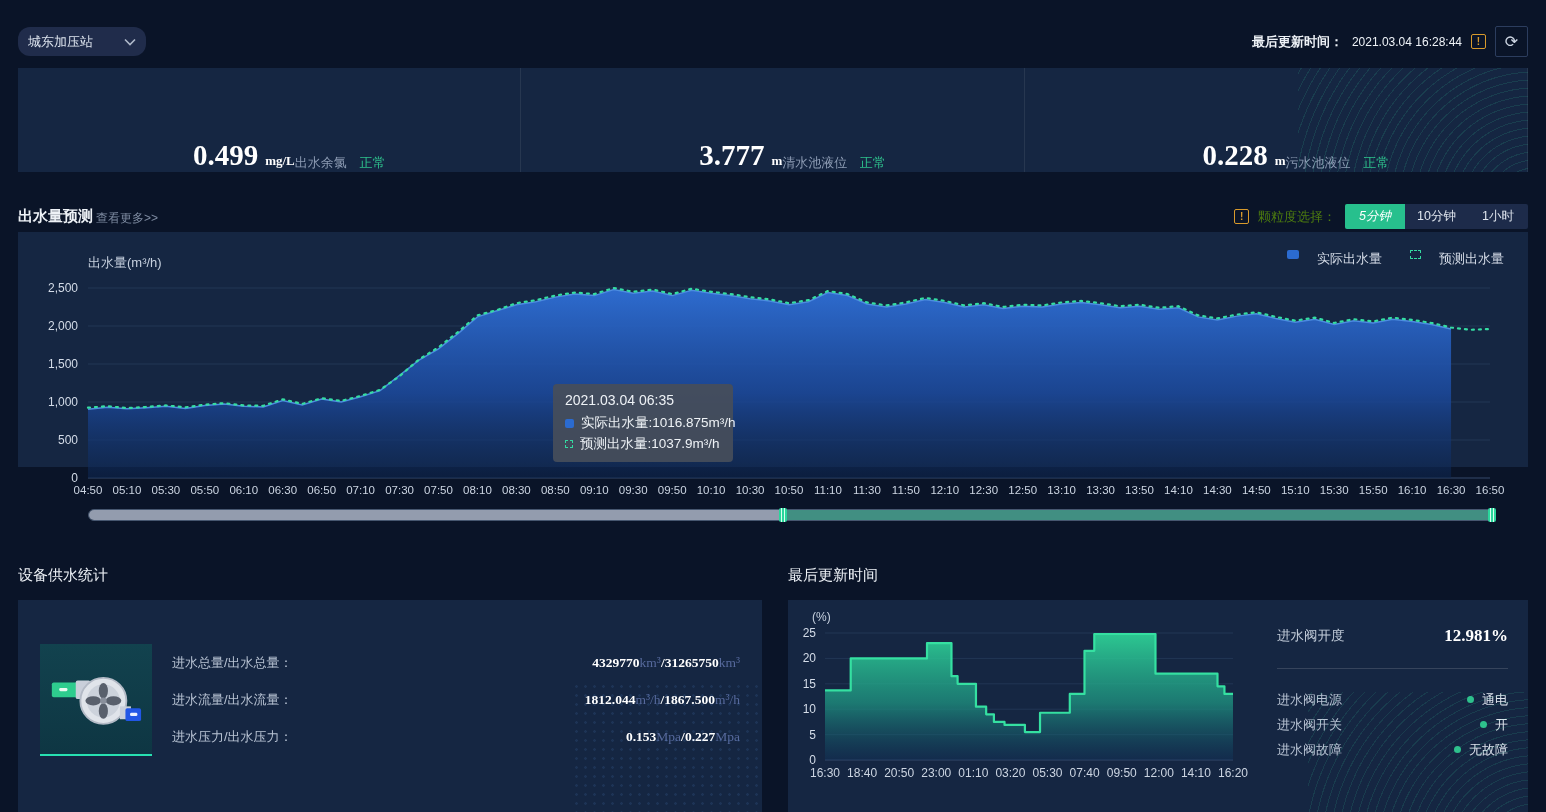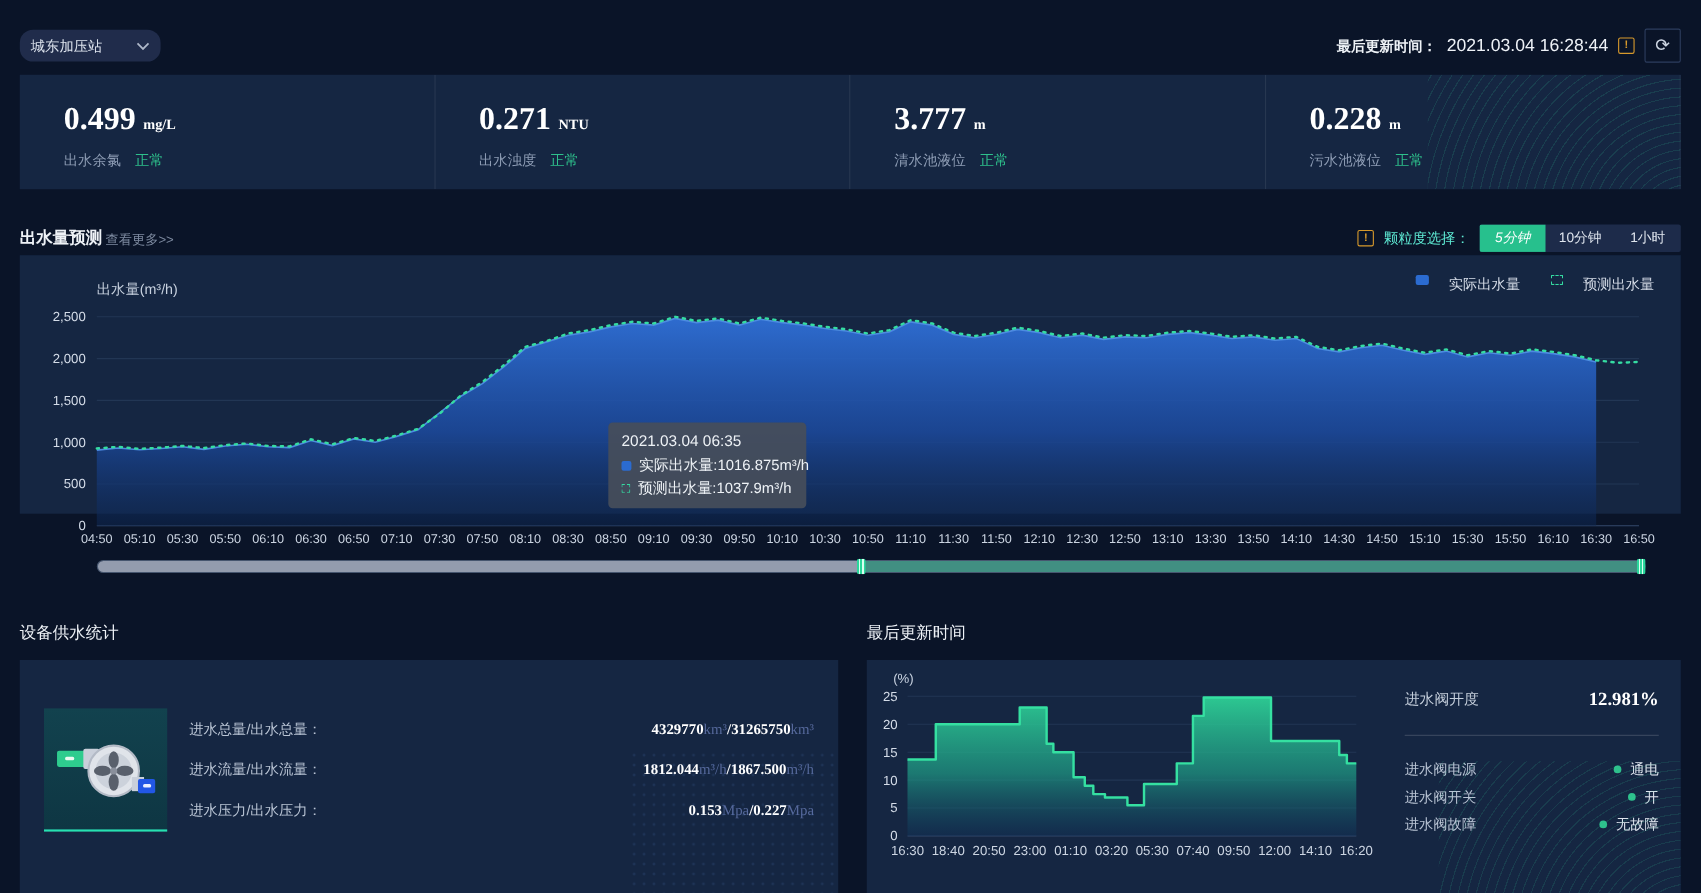--- a/index.html
+++ b/index.html
@@ -8,49 +8,49 @@
   .page { position:relative; width:1546px; height:812px; background:#0a1428; }
 
   
   .station-select { position:absolute; left:18px; top:27px; width:128px; height:29px;
     background:#202c4b; border-radius:12px; display:flex; align-items:center;
     padding:0 10px; color:#dde4ee; font-size:13px; cursor:pointer; }
   .station-select .lbl { flex:1; }
   .topbar-right { position:absolute; right:18px; top:26px; height:31px;
     display:flex; align-items:center; gap:9px; }
   .upd-label { color:#eef2f7; font-size:13px; font-weight:bold; }
-  .upd-value { color:#eef2f7; font-size:16px; }
+  .upd-value { color:#eef2f7; font-size:12px; }
   .warn-icon { display:inline-flex; width:15px; height:15px; border:1px solid #d89a2c;
     border-radius:2px; color:#d89a2c; font-size:10px; font-weight:bold;
     align-items:center; justify-content:center; }
   .refresh-btn { width:33px; height:31px; background:transparent; border:1px solid #2c3d5e;
     border-radius:2px; color:#cdd5e2; font-size:16px; cursor:pointer; line-height:1; }
 
   
   .kpi-panel { position:absolute; left:18px; top:68px; width:1510px; height:104px;
     background:#152642; display:flex; overflow:hidden; }
-  .kpi-cell { flex:1; display:flex; flex-direction:column; align-items:flex-start;
+  .kpi-cell { flex:1; display:flex; flex-direction:row; align-items:flex-end;
     justify-content:center; border-right:1px solid rgba(255,255,255,0.08); padding-top:6px;margin-left:40px; }
   .kpi-cell:last-child { border-right:none; }
   .kpi-value-line { display:flex; align-items:baseline; gap:7px;
     font-family:"Liberation Serif","DejaVu Serif",serif; color:#ffffff; }
   .kpi-value { font-size:29px; font-weight:bold; }
   .kpi-unit { font-size:13px; font-weight:bold; }
   .kpi-label-line { margin-top:12px; font-size:13px; }
   .kpi-label { color:#8d9cb4; }
   .kpi-status { color:#2ec08c; margin-left:9px; }
   .kpi-deco { position:absolute; right:0; top:0; width:230px; height:104px; pointer-events:none;
     background:repeating-radial-gradient(circle at 103% 135%, rgba(53,220,162,0.13) 0 1px, transparent 1px 8px); }
 
   
   .sec-forecast { position:absolute; left:18px; top:204px; width:1510px; height:26px; }
   .sec-title { position:absolute; left:0; top:3px; color:#eef2f7; font-size:15px; font-weight:bold; }
   .more-link { position:absolute; left:78px; top:6px; color:#7e8ba1; font-size:12px; cursor:pointer; }
   .gran-group { position:absolute; right:0; top:0; display:flex; align-items:center; gap:9px; }
-  .gran-label { color:#5eead4; font-size:13px; }
+  .gran-label { color:#4d7c0f; font-size:13px; }
   .gran-buttons { display:flex; background:#1d2b4a; border-radius:2px; overflow:hidden; }
   .gran-btn { min-width:60px; height:25px; border:none; background:transparent; color:#dfe5ee;
     font-size:12.5px; padding:0 12px; cursor:pointer; }
   .gran-btn.active { background:#27c08d; color:#ffffff;font-style:italic; }
 
   
   .chart-panel { position:absolute; left:18px; top:232px; width:1510px; height:235px;
     background:#152642; }
   .chart-ylabel { position:absolute; left:70px; top:22px; color:#c7d1df; font-size:13px; }
   .chart-legend { position:absolute; right:24px; top:18px; display:flex; gap:28px;
@@ -134,30 +134,20 @@
   </div>
 
   <div class="kpi-panel">
     <div class="kpi-cell">
       <div class="kpi-value-line">
         <span class="kpi-value">0.499</span>
         <span class="kpi-unit">mg/L</span>
       </div>
       <div class="kpi-label-line">
         <span class="kpi-label">出水余氯</span>
-        <span class="kpi-status">正常</span>
-      </div>
-    </div>
-    <div class="kpi-cell">
-      <div class="kpi-value-line">
-        <span class="kpi-value">0.271</span>
-        <span class="kpi-unit">NTU</span>
-      </div>
-      <div class="kpi-label-line">
-        <span class="kpi-label">出水浊度</span>
         <span class="kpi-status">正常</span>
       </div>
     </div>
     <div class="kpi-cell">
       <div class="kpi-value-line">
         <span class="kpi-value">3.777</span>
         <span class="kpi-unit">m</span>
       </div>
       <div class="kpi-label-line">
         <span class="kpi-label">清水池液位</span>

